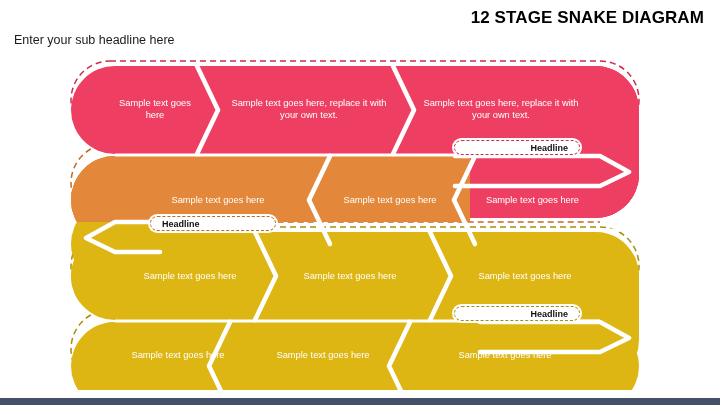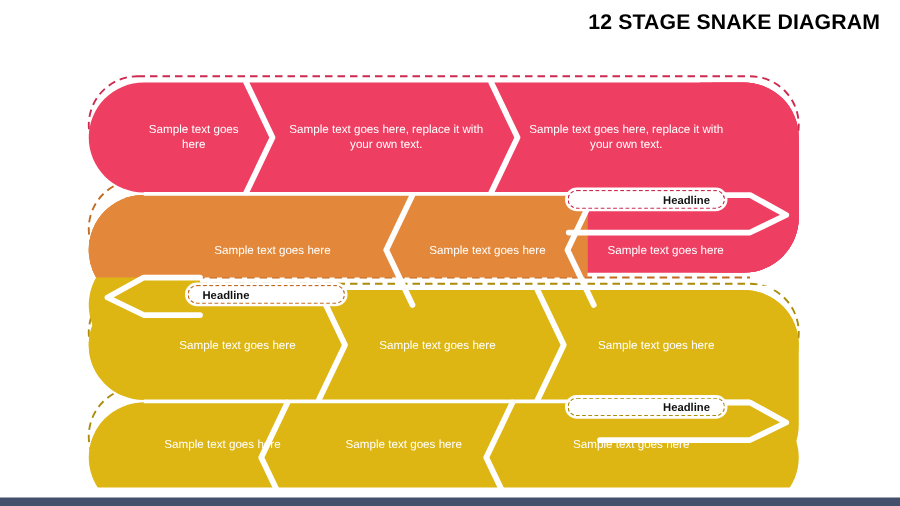--- a/index.html
+++ b/index.html
@@ -80,21 +80,20 @@
 
   
   .headline-pill {
     position: absolute;
     background: #ffffff;
     border-radius: 11px;
     display: flex;
     align-items: center;
     box-sizing: border-box;
     height: 19px;
-    margin-top: 12px;
   }
   .headline-pill .pill-dash {
     position: absolute;
     left: 2px; top: 2px; right: 2px; bottom: 2px;
     border-radius: 9px;
     border: 1.4px dashed #cc2a4e;
     box-sizing: border-box;
   }
   .headline-pill .pill-text {
     position: relative;
@@ -117,20 +116,21 @@
     background: #44506b;
   }
 </style>
 </head>
 <body>
 
 <div id="slide">
 
   <div id="header">
     <div id="page-title">12 STAGE SNAKE DIAGRAM</div>
+    <div id="page-subtitle">Enter your sub headline here</div>
   </div>
 
   <div id="diagram-wrap">
 
     <svg id="diagram-svg" viewBox="0 0 720 345" xmlns="http://www.w3.org/2000/svg">
 
       <g>
 
         <path d="M 110 9 L 600 9 A 39 39 0 0 1 600 87 L 110 87 A 39 39 0 0 1 110 9 Z" fill="none" stroke="#cc2a4e" stroke-width="1.5" stroke-dasharray="6 4"></path>
 

